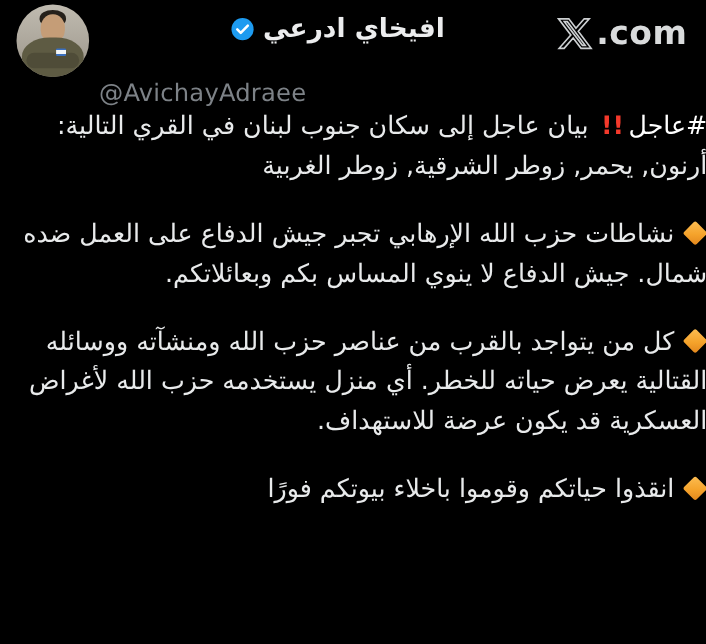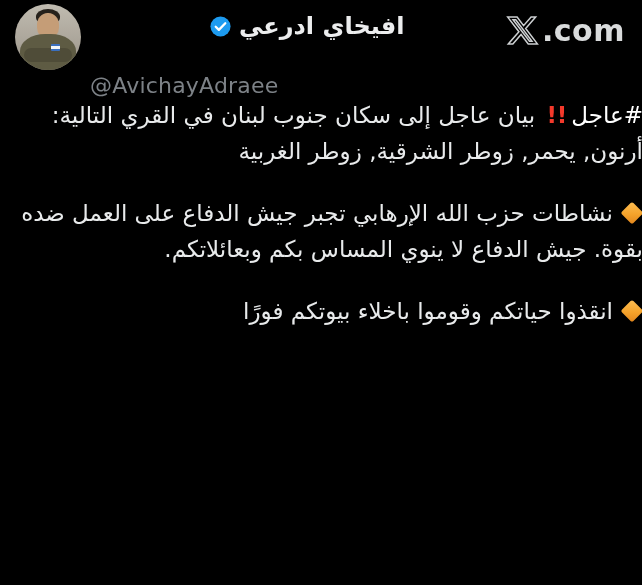--- a/index.html
+++ b/index.html
@@ -78,21 +78,22 @@
       </svg>
       <span class="xcom-label">.com</span>
     </div>
 
   </div>
 
   <div class="tweet-body">
 
     <p><a class="hashtag" href="#">#عاجل</a><span class="bang">!!</span> <span>بيان عاجل إلى سكان جنوب لبنان في القري التالية: أرنون, يحمر, زوطر الشرقية, زوطر الغربية</span></p>
 
-    <p><span class="diamond"></span><span>نشاطات حزب الله الإرهابي تجبر جيش الدفاع على العمل ضده بقوة. جيش الدفاع لا ينوي المساس بكم وبعائلاتكم.</span></p>
+    <p><span class="diamond"></span><span>نشاطات حزب الله الإرهابي تجبر جيش الدفاع على العمل ضده شمال. جيش الدفاع لا ينوي المساس بكم وبعائلاتكم.</span></p>
 
 
+    <p><span class="diamond"></span><span>كل من يتواجد بالقرب من عناصر حزب الله ومنشآته ووسائله القتالية يعرض حياته للخطر. أي منزل يستخدمه حزب الله لأغراض العسكرية قد يكون عرضة للاستهداف.</span></p>
 
     <p><span class="diamond"></span><span>انقذوا حياتكم وقوموا باخلاء بيوتكم فورًا</span></p>
 
   </div>
 
 </div>
 
 </body></html>

